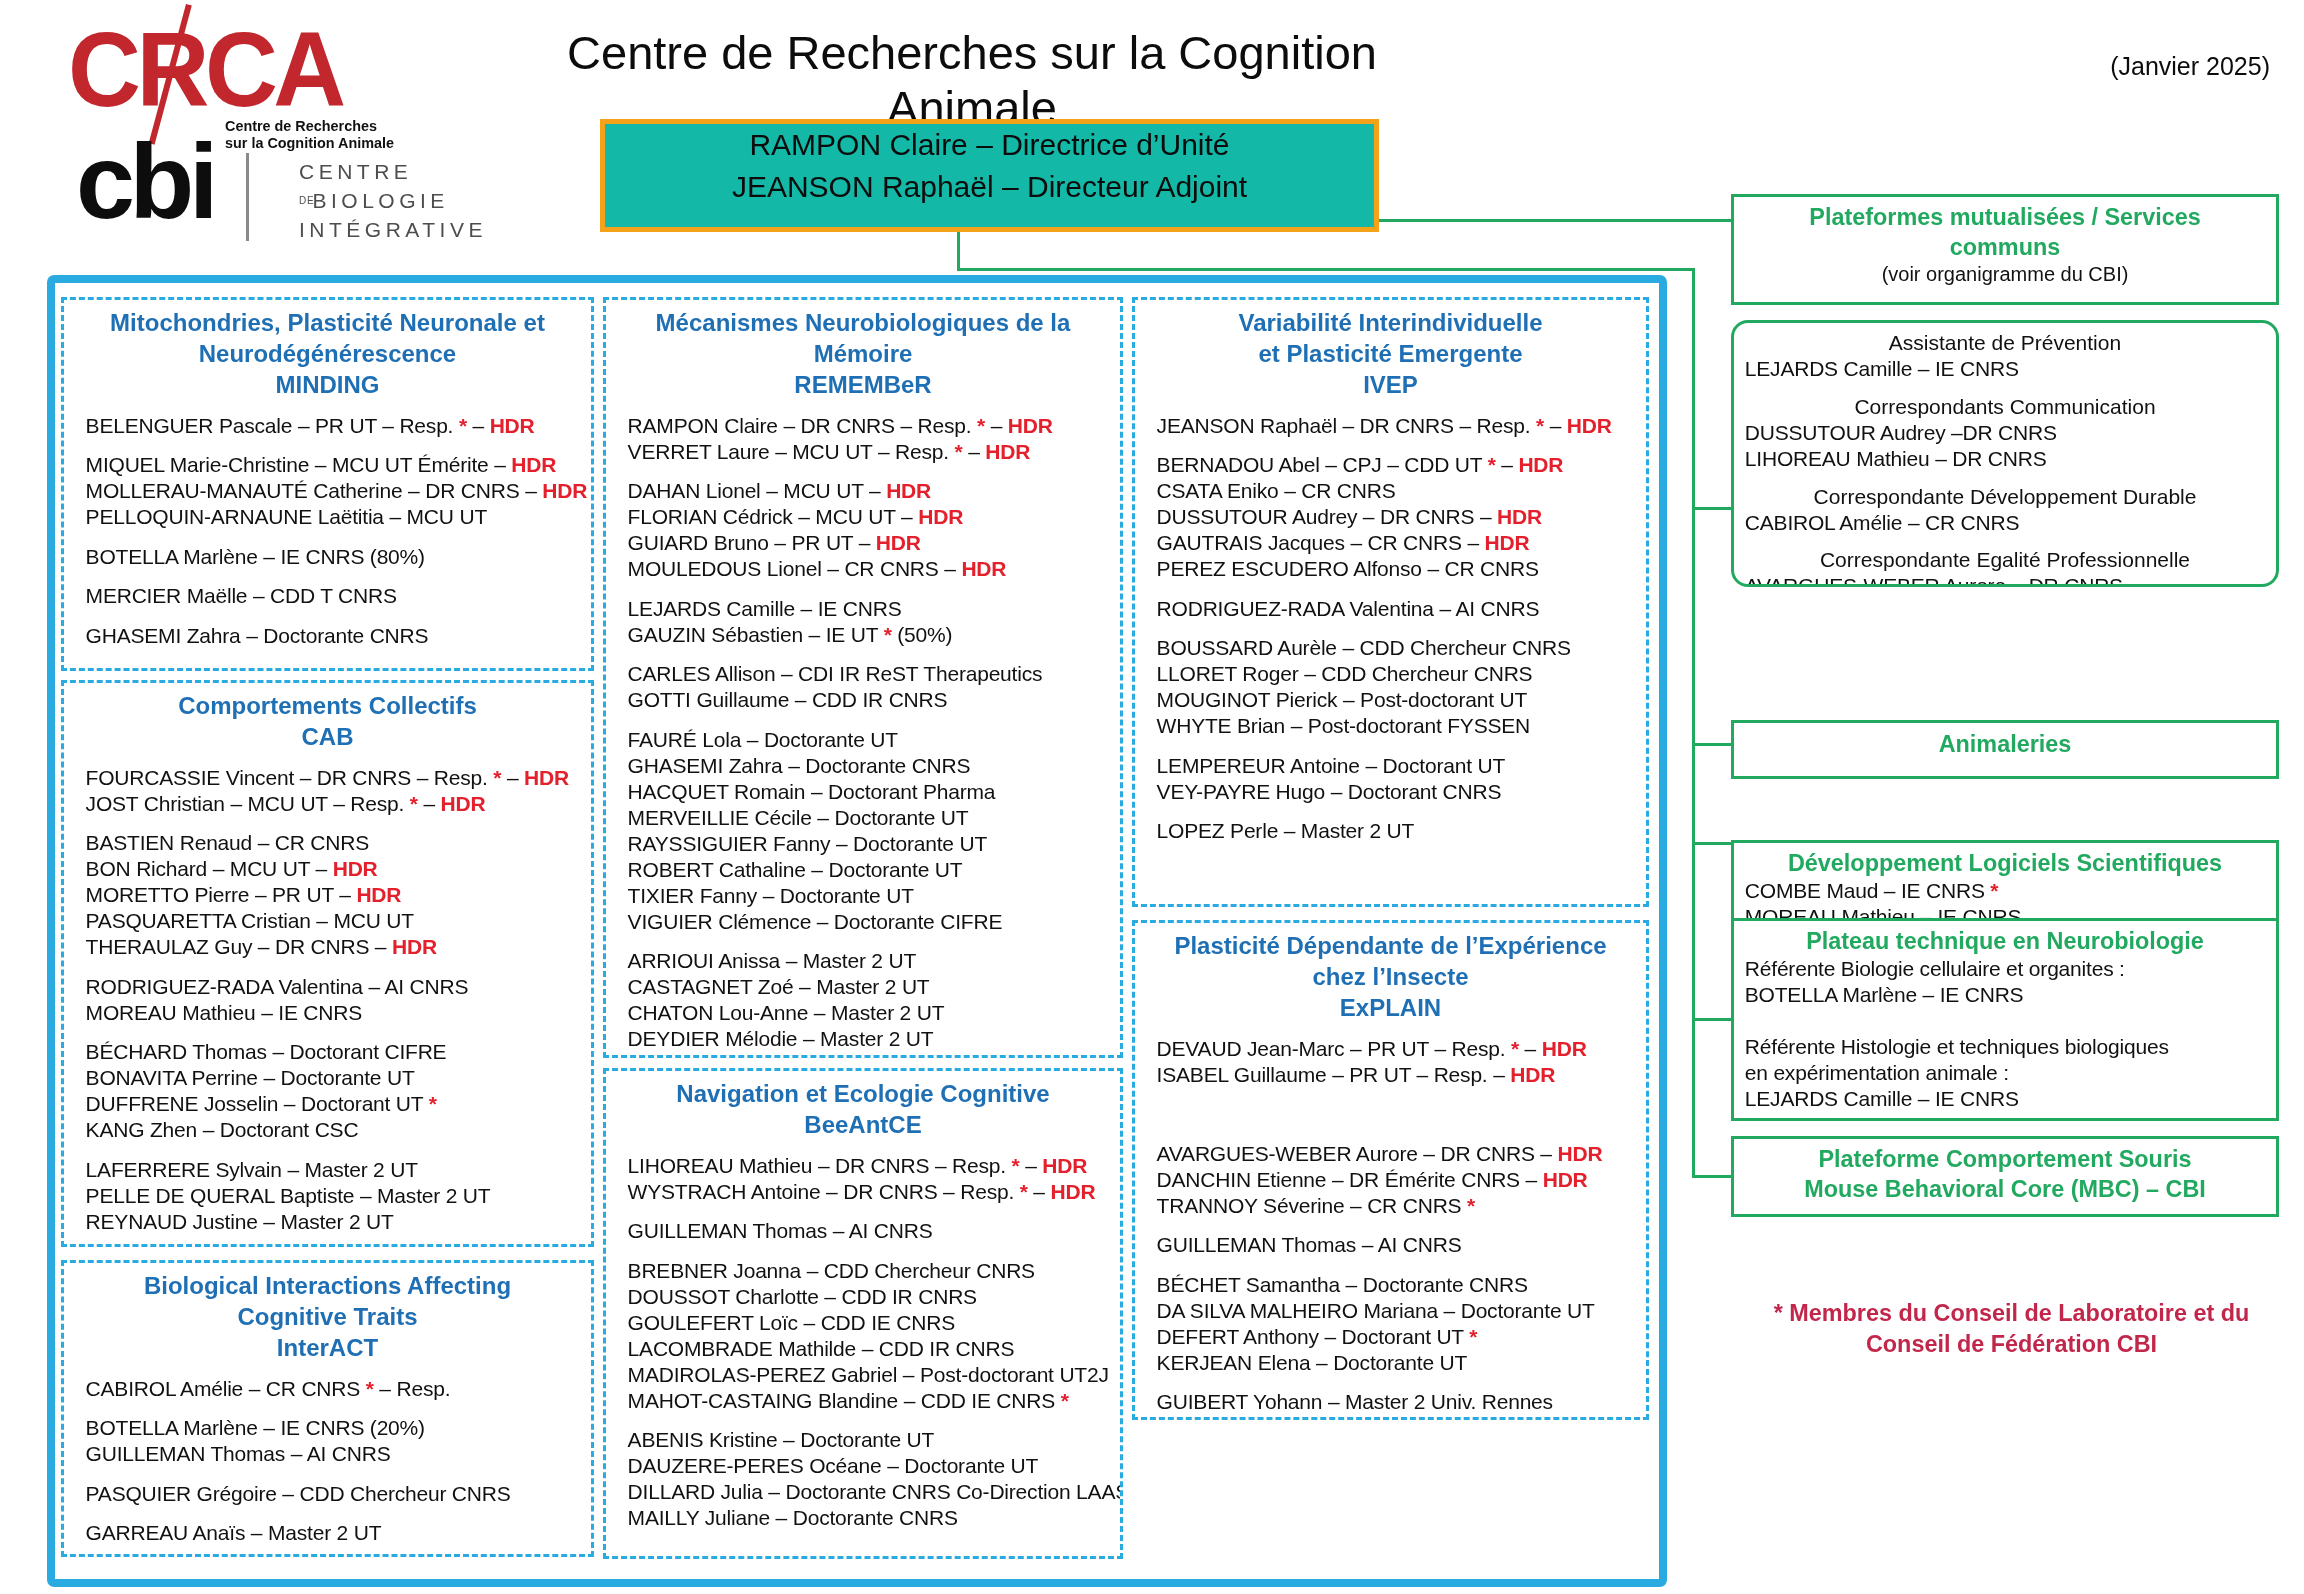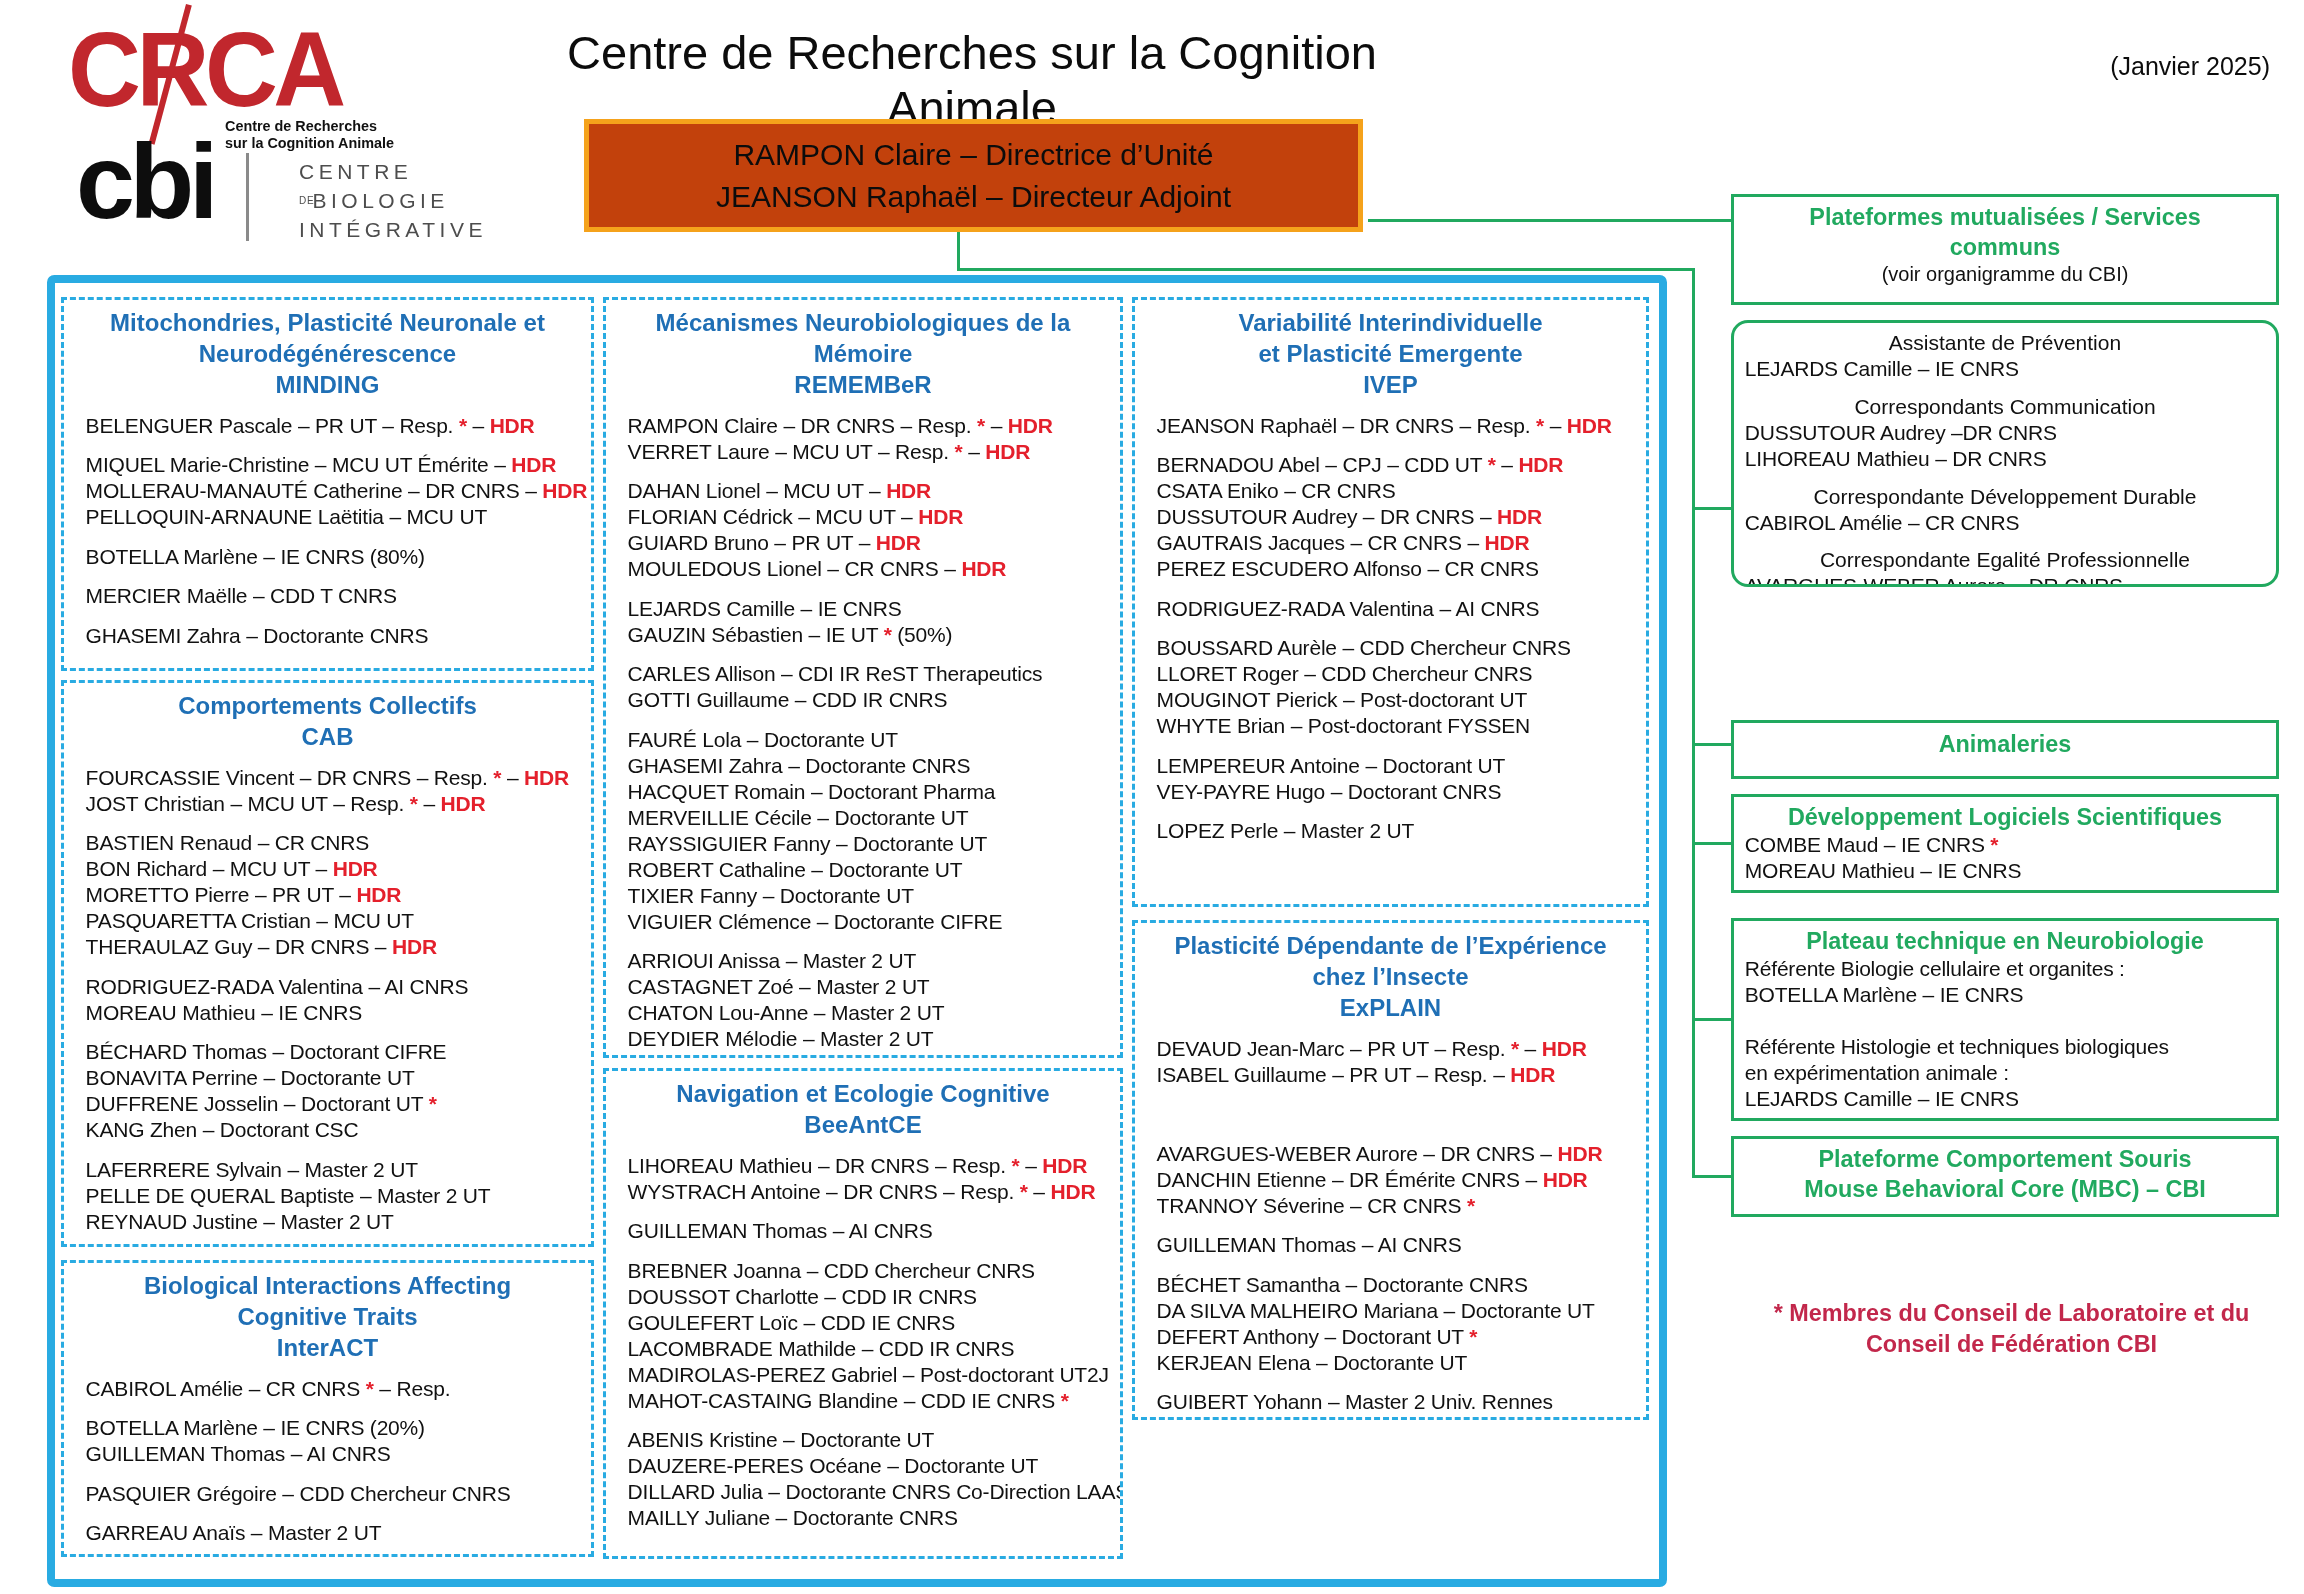--- a/index.html
+++ b/index.html
@@ -21,23 +21,23 @@
   .cbi-text{position:absolute;left:76px;top:128px;font-size:106px;font-weight:900;
     letter-spacing:-5.4px;color:#0d0d0d;line-height:1;}
   .cbi-divider{position:absolute;left:246px;top:153px;width:2.7px;height:88px;background:#8a8a8a;}
   .cbi-caption{position:absolute;left:263px;top:157px;color:#4d4d4d;font-size:21px;
     letter-spacing:4.5px;line-height:29px;margin-left:36px;}
   .cbi-de{font-size:10px;letter-spacing:0.9px;display:inline-block;width:13.5px;
     line-height:9px;transform:translateY(-3.6px);}
   .main-title{position:absolute;left:504px;top:25px;width:936px;text-align:center;
     font-size:47px;color:#0c0c0c;}
   .date{position:absolute;right:34px;top:52px;font-size:25px;color:#0c0c0c;}
-  .direction-box{position:absolute;left:584px;top:119px;width:779px;height:113px;
-    border:5.4px solid var(--orange);padding-top:10px;text-align:center;
-    font-size:30px;line-height:42px;color:#0c0c0c;background:#c2410c;z-index:3;}
+  .direction-box{position:absolute;left:600px;top:119px;width:779px;height:113px;
+    border:5.4px solid var(--orange);padding-top:0;text-align:center;
+    font-size:30px;line-height:42px;color:#0c0c0c;background:#14b8a6;z-index:3;}
 
   
   .conn{position:absolute;background:var(--green);z-index:1;}
   .conn-a   {left:1368px;top:219px;width:363px;height:2.7px;}
   .conn-b-v {left:957px;top:232px;width:2.7px;height:39px;}
   .conn-b-h {left:957px;top:268px;width:738px;height:2.7px;}
   .conn-spine{left:1692px;top:268px;width:2.7px;height:908px;}
   .conn-s1{left:1692px;top:507px;width:39px;height:2.7px;}
   .conn-s2{left:1692px;top:743px;width:39px;height:2.7px;}
   .conn-s3{left:1692px;top:842px;width:39px;height:2.7px;}
@@ -66,21 +66,21 @@
   .member{font-size:21px;line-height:26px;padding-left:21.6px;letter-spacing:-0.2px;
     white-space:nowrap;color:#111;}
   .red{color:var(--red);font-weight:700;}
 
   
   .svc{position:absolute;left:1731px;width:548px;border:3.6px solid var(--green);
     background:#fff;overflow:hidden;z-index:4;}
   .svc[data-svc="plateformes"]{top:194px;height:111px;}
   .svc[data-svc="correspondants"]{top:320px;height:267px;border-radius:17px;}
   .svc[data-svc="animaleries"]{top:720px;height:59px;}
-  .svc[data-svc="dev_logiciels"]{top:794px;height:99px;}
+  .svc[data-svc="dev_logiciels"]{top:840px;height:99px;}
   .svc[data-svc="plateau"]{top:918px;height:203px;}
   .svc[data-svc="mbc"]{top:1136px;height:81px;}
   .svc-title{color:var(--green);font-weight:700;font-size:23.4px;line-height:30px;
     text-align:center;margin-top:5.4px;}
   .svc[data-svc="animaleries"] .svc-title{margin-top:6.3px;}
   .svc-note{text-align:center;font-size:20px;line-height:25px;color:#111;}
   .svc-section{margin-top:11.7px;}
   .svc-section:first-child{margin-top:7.2px;}
   .svc-heading{text-align:center;font-size:21px;line-height:26px;color:#111;}
   .svc-line{font-size:21px;line-height:26px;padding-left:10.8px;letter-spacing:-0.2px;

